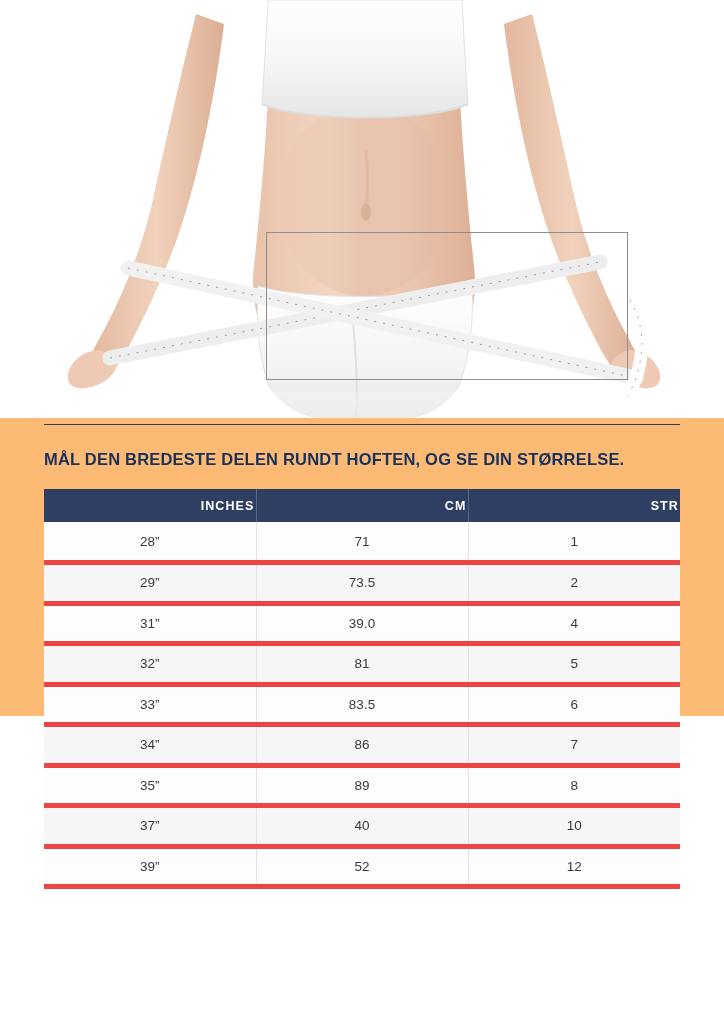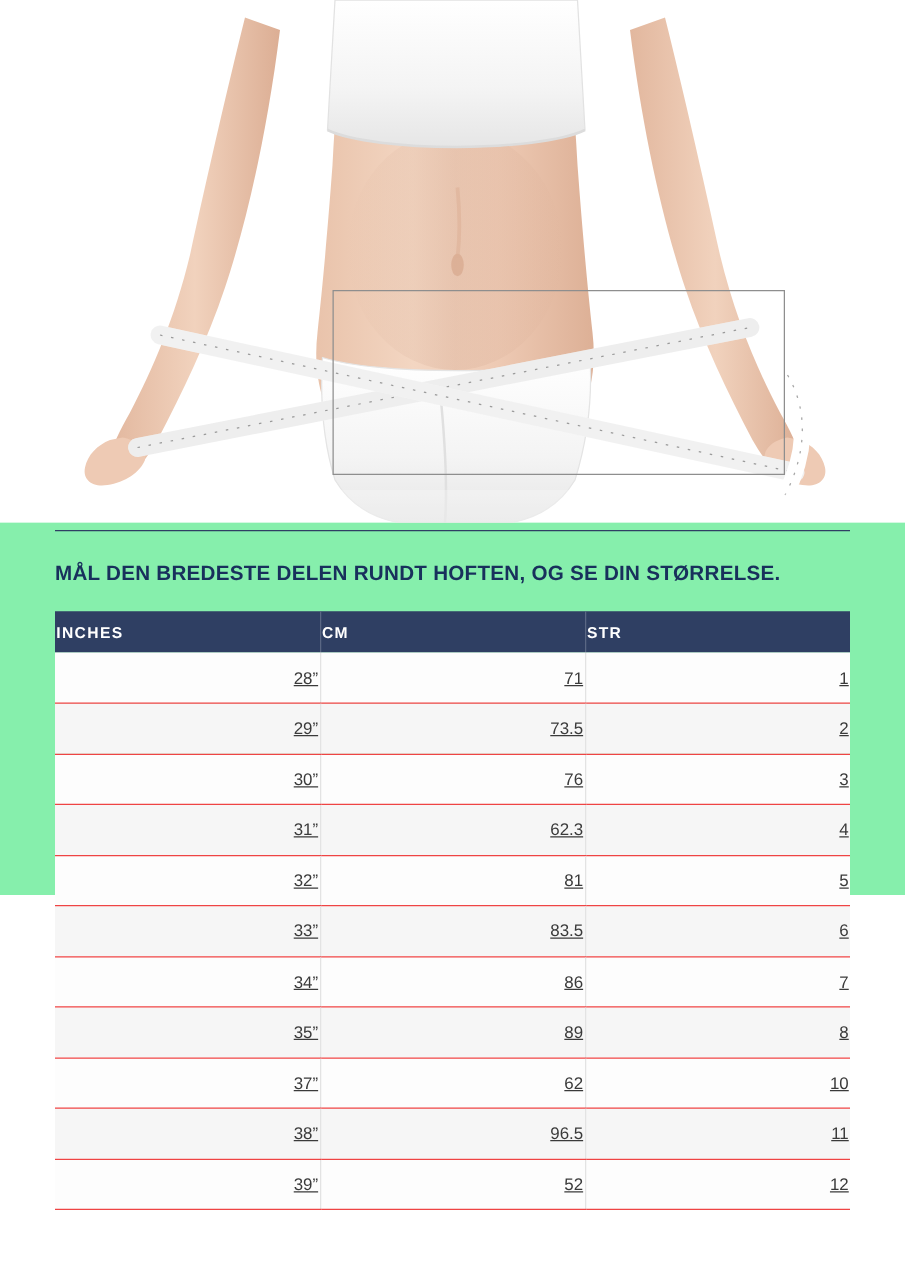--- a/index.html
+++ b/index.html
@@ -12,21 +12,21 @@
     height: 1024px;
     font-family: "Liberation Sans", sans-serif;
     position: relative;
     overflow: hidden;
   }
 
   .page {
     width: 724px;
     height: 716px;
     position: relative;
-    background: #86efac;
+    background: #fdba74;
   }
 
   
   .hero {
     position: relative;
     width: 724px;
     height: 418px;
     overflow: hidden;
     background: #ffffff;
   }
@@ -81,36 +81,35 @@
     border-collapse: collapse;
     table-layout: fixed;
   }
   .size-table th {
     background: #2f3f63;
     color: #ffffff;
     font-size: 12.5px;
     font-weight: bold;
     letter-spacing: 1.1px;
     height: 33px;
-    text-align: left;
+    text-align: right;
     border-right: 1px solid #5a6784;
     box-sizing: border-box;
   }
   .size-table th:last-child { border-right: none; }
 
   .size-table td {
     height: 40.5px;
-    text-align: right;
+    text-align: center;
     font-size: 13.5px;
     color: #3a3a3a;
-    border-bottom: 1px solid #ef4444;
+    border-bottom: 5px solid #ef4444;
     border-right: 1px solid #e3e3e3;
     box-sizing: border-box;
     background: #fdfdfd;
-    text-decoration: underline;
   }
   .size-table td:last-child { border-right: none; }
   .size-table tr:nth-child(even) td { background: #f6f6f6; }
   .size-table tr:nth-child(odd) td { background: #fdfdfd; }
 
   .col-inches { width: 212px; }
   .col-cm { width: 212px; }
   .col-str { width: 212px; }
 </style>
 </head>
@@ -218,27 +217,22 @@
         <td>28”</td>
         <td>71</td>
         <td>1</td>
       </tr>
       <tr>
         <td>29”</td>
         <td>73.5</td>
         <td>2</td>
       </tr>
       <tr>
-        <td>30”</td>
-        <td>76</td>
-        <td>3</td>
-      </tr>
-      <tr>
         <td>31”</td>
-        <td>62.3</td>
+        <td>39.0</td>
         <td>4</td>
       </tr>
       <tr>
         <td>32”</td>
         <td>81</td>
         <td>5</td>
       </tr>
       <tr>
         <td>33”</td>
         <td>83.5</td>
@@ -249,27 +243,22 @@
         <td>86</td>
         <td>7</td>
       </tr>
       <tr>
         <td>35”</td>
         <td>89</td>
         <td>8</td>
       </tr>
       <tr>
         <td>37”</td>
-        <td>62</td>
+        <td>40</td>
         <td>10</td>
-      </tr>
-      <tr>
-        <td>38”</td>
-        <td>96.5</td>
-        <td>11</td>
       </tr>
       <tr>
         <td>39”</td>
         <td>52</td>
         <td>12</td>
       </tr>
     </tbody>
   </table>
 
 </div>

